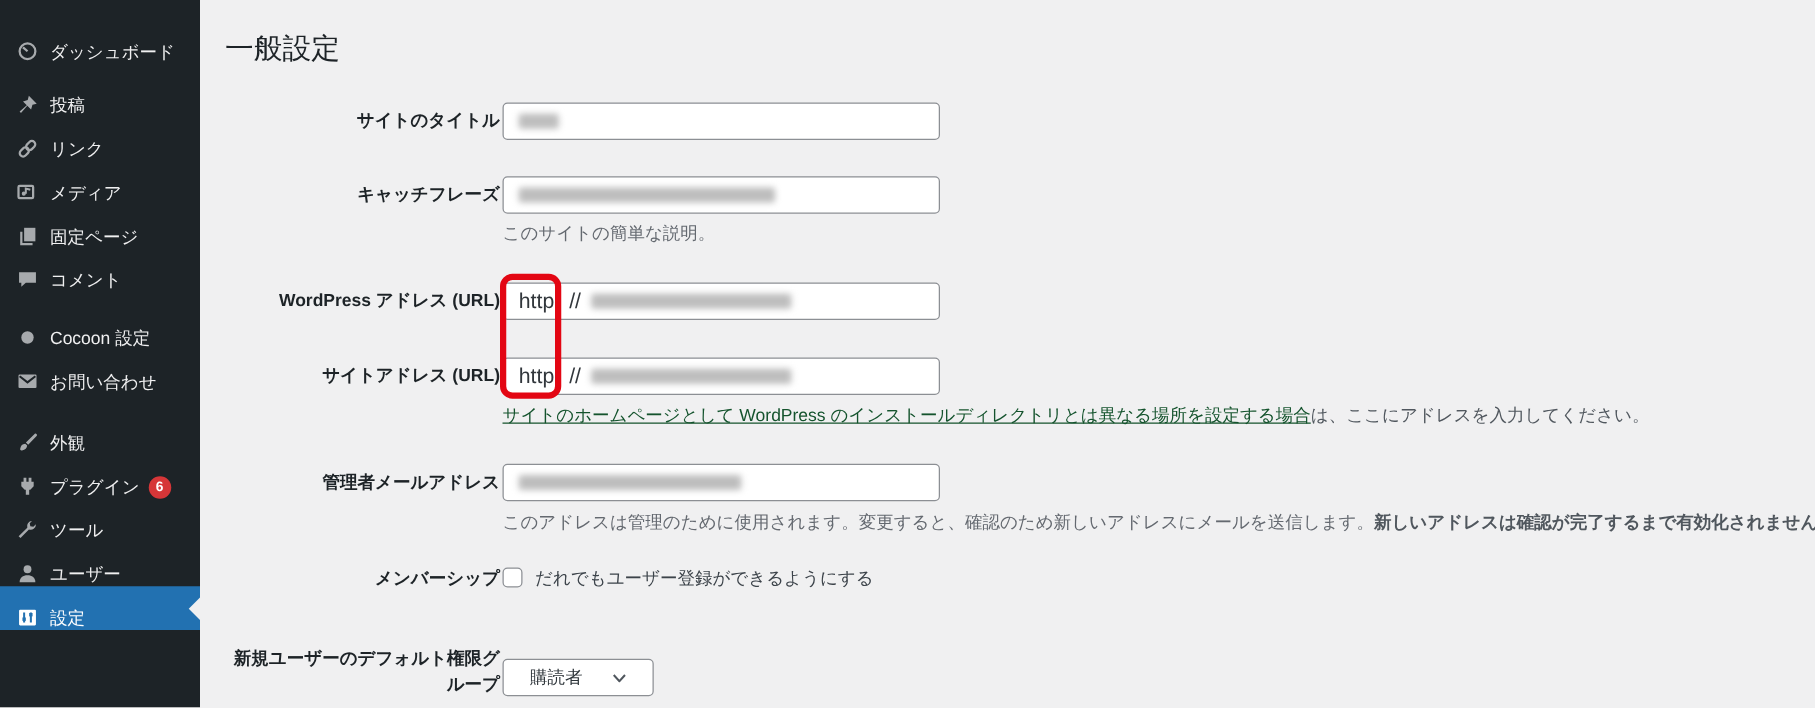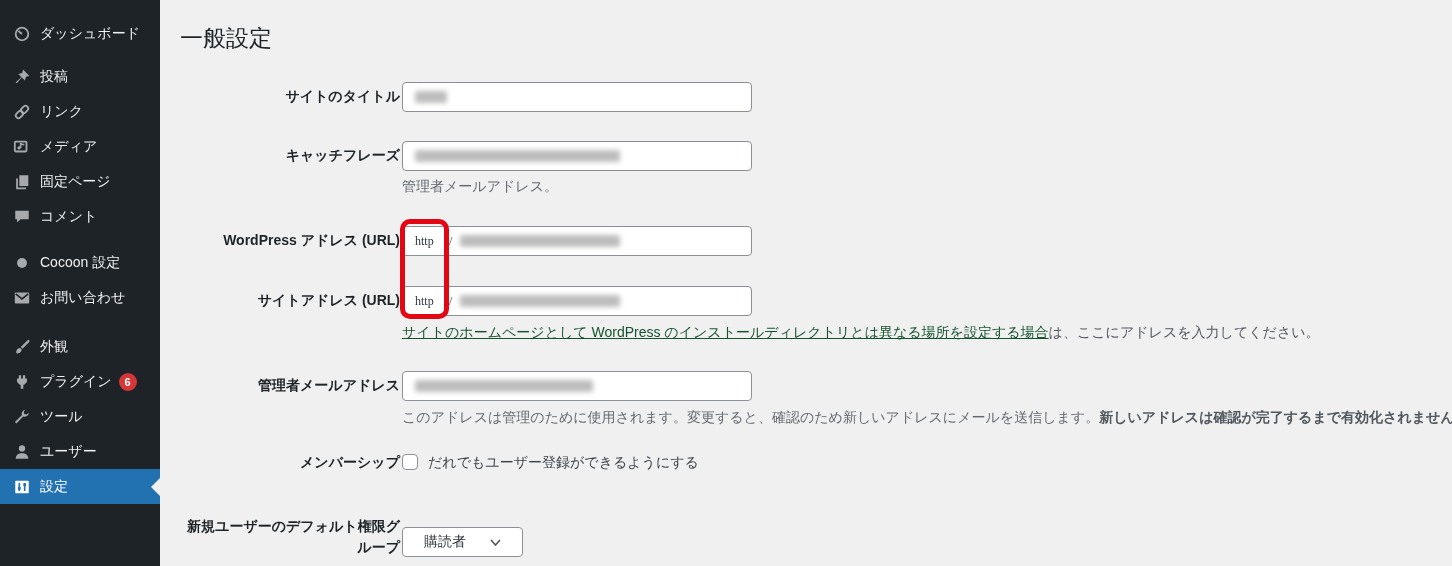--- a/index.html
+++ b/index.html
@@ -11,21 +11,21 @@
     -webkit-font-smoothing:antialiased;
   }
 
   
   #sidebar {
     position:absolute; left:0; top:0; width:160px; height:566px;
     background:#1d2327; display:flex; flex-direction:column;
   }
   #menu { padding-top:16px; }
   .menu-item {
-    height:35px; display:flex; align-items:center;
+    height:35px; display:flex; align-items:flex-end;
     padding:0 8px 0 12px; color:#f0f0f1; font-size:14px; cursor:pointer;
     position:relative;
   }
   .mi-icon { width:20px; height:20px; margin-right:8px; color:#a7aaad; display:flex; align-items:center; justify-content:center; flex:0 0 20px; }
   .mi-icon svg { width:18px; height:18px; }
   .menu-item.active { background:#2271b1; color:#fff; }
   .menu-item.active .mi-icon { color:#fff; }
   .menu-sep-a { height:8px; }
   .menu-sep-b { height:11px; }
   .menu-sep-c { height:14px; }
@@ -57,21 +57,21 @@
     position:absolute; left:20px; width:220px;
     font-size:14px; font-weight:700; color:#1d2327; line-height:28px;
   }
   .flabel.two-line { line-height:21px; }
   .input-box {
     position:absolute; left:242px; width:350px; height:30px;
     background:#fff; border:1px solid #8c8f94; border-radius:4px;
     display:flex; align-items:center; padding:0 12px; cursor:text;
   }
   .blur-bar { height:12px; background:#bdbdbd; border-radius:2px; filter:blur(2.5px); }
-  .mono { font-family:Liberation Serif, serif; font-size:12px; color:#32373c; }
+  .mono { font-family:Liberation Sans, sans-serif; font-size:17px; color:#32373c; }
   .proto { margin-right:12px; }
   .slashes { margin-right:8px; }
   .help {
     position:absolute; left:242px; font-size:14px; color:#646970; line-height:20px; white-space:nowrap;
   }
   .help strong { color:#50575e; font-weight:700; }
   .help a { color:#14532d; text-decoration:underline; cursor:pointer; }
   .help .after-link { color:#50575e; }
   .checkbox {
     position:absolute; left:242px; top:454px; width:16px; height:16px;
@@ -247,21 +247,21 @@
 
   <div class="flabel" style="top:82px">サイトのタイトル</div>
   <div class="input-box" style="top:82px">
     <span class="blur-bar" style="width:32px"></span>
   </div>
 
   <div class="flabel" style="top:141px">キャッチフレーズ</div>
   <div class="input-box" style="top:141px">
     <span class="blur-bar" style="width:205px"></span>
   </div>
-  <div class="help" style="top:176px">管理者メールアドレス。</div>
+  <div class="help" style="top:176px">このサイトの簡単な説明。</div>
 
   <div class="flabel" style="top:226px">WordPress アドレス (URL)</div>
   <div class="input-box" style="top:226px">
     <span class="mono proto">http</span>
     <span class="mono slashes">//</span>
     <span class="blur-bar" style="width:160px"></span>
   </div>
 
   <div class="flabel" style="top:286px">サイトアドレス (URL)</div>
   <div class="input-box" style="top:286px">

